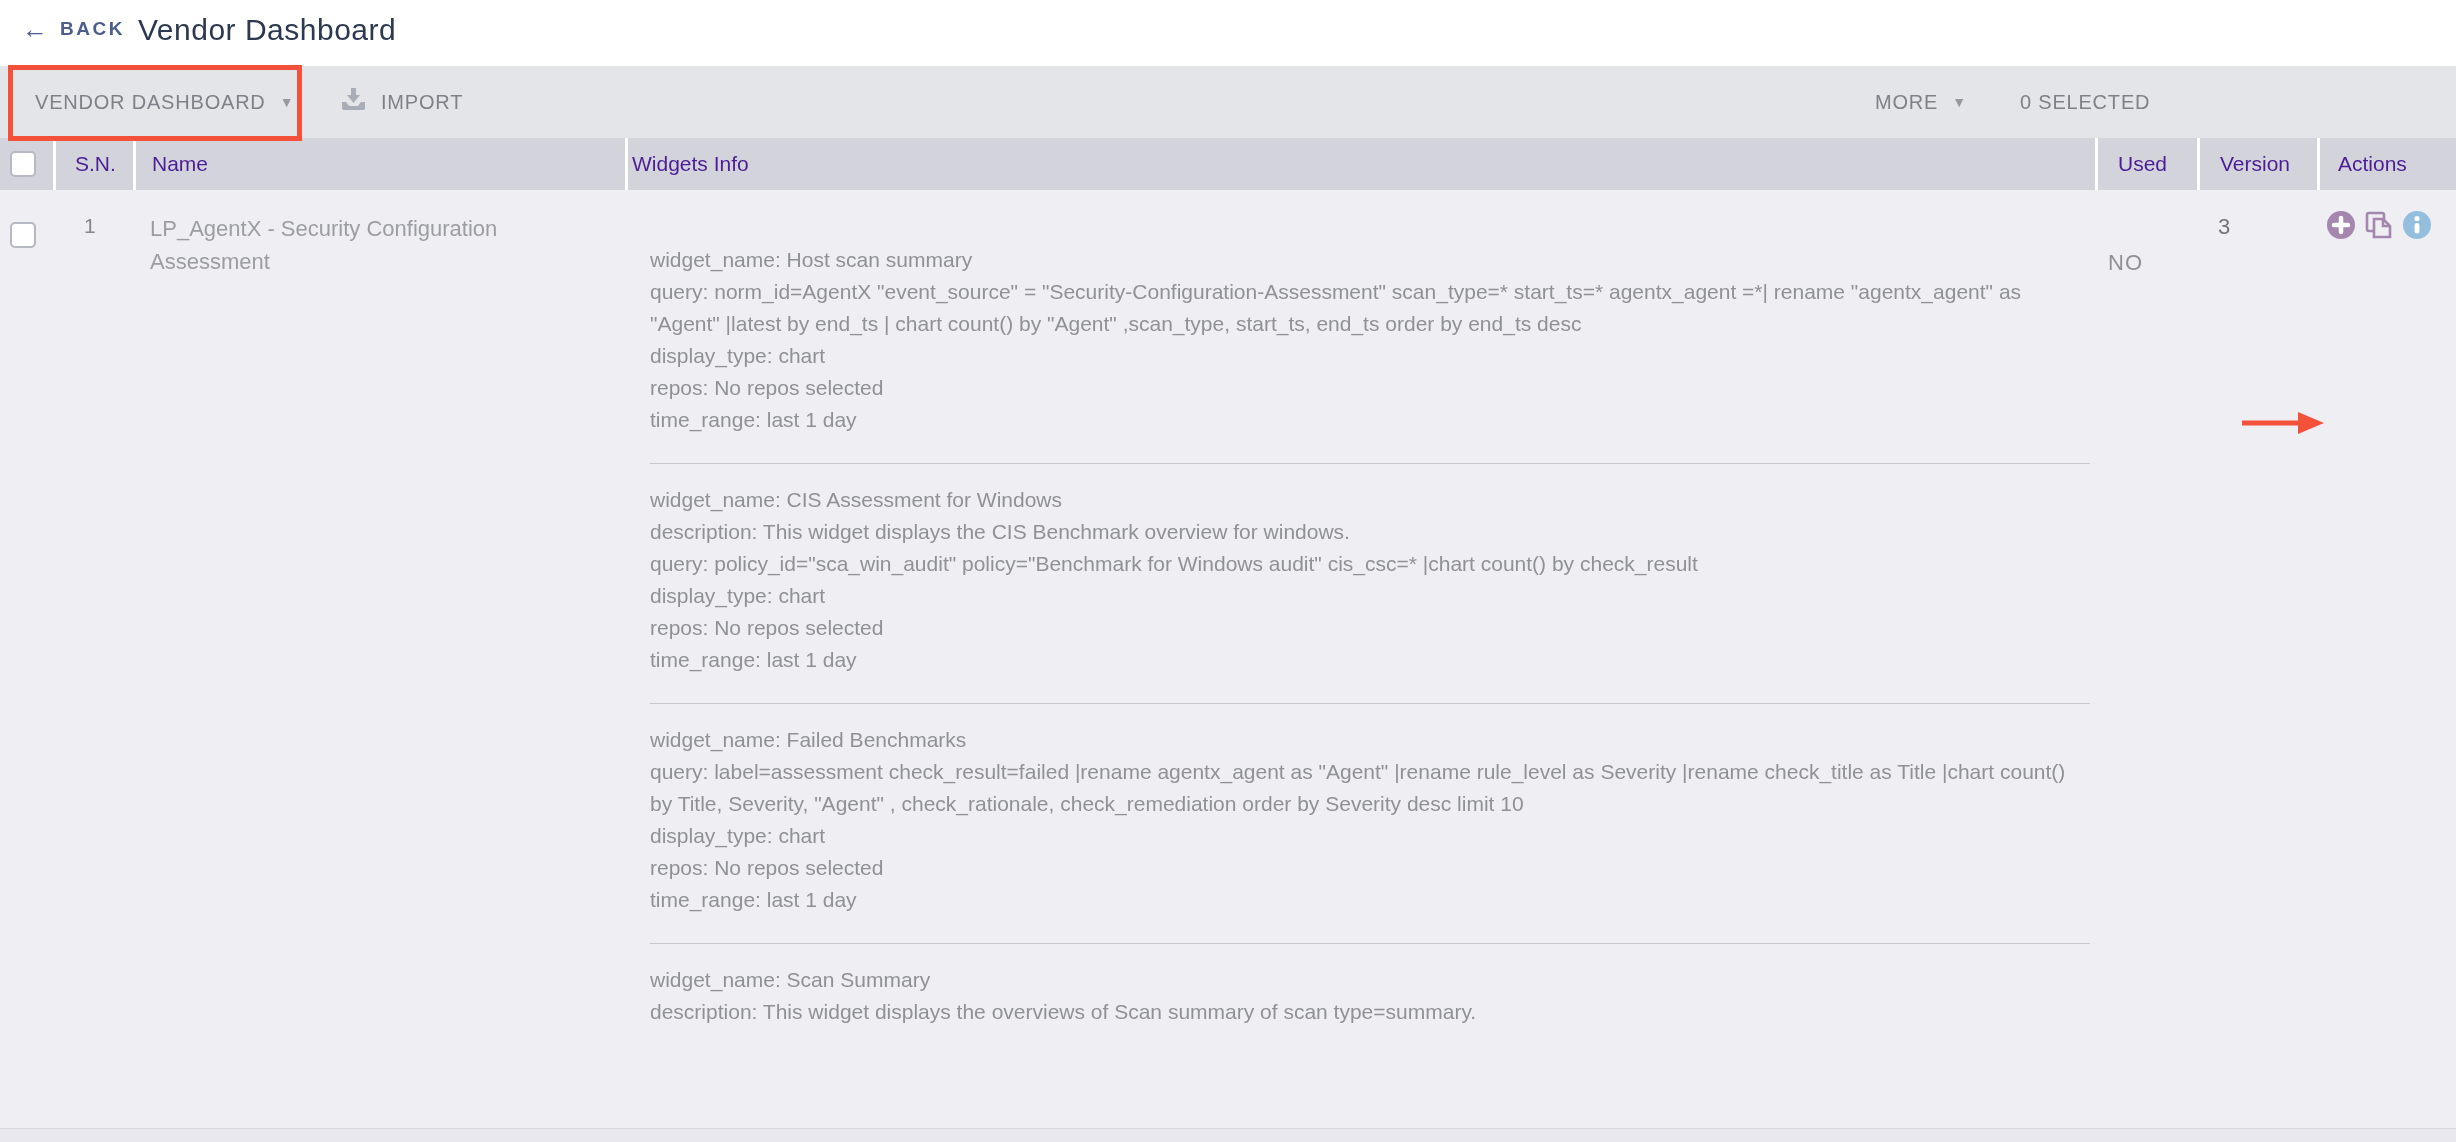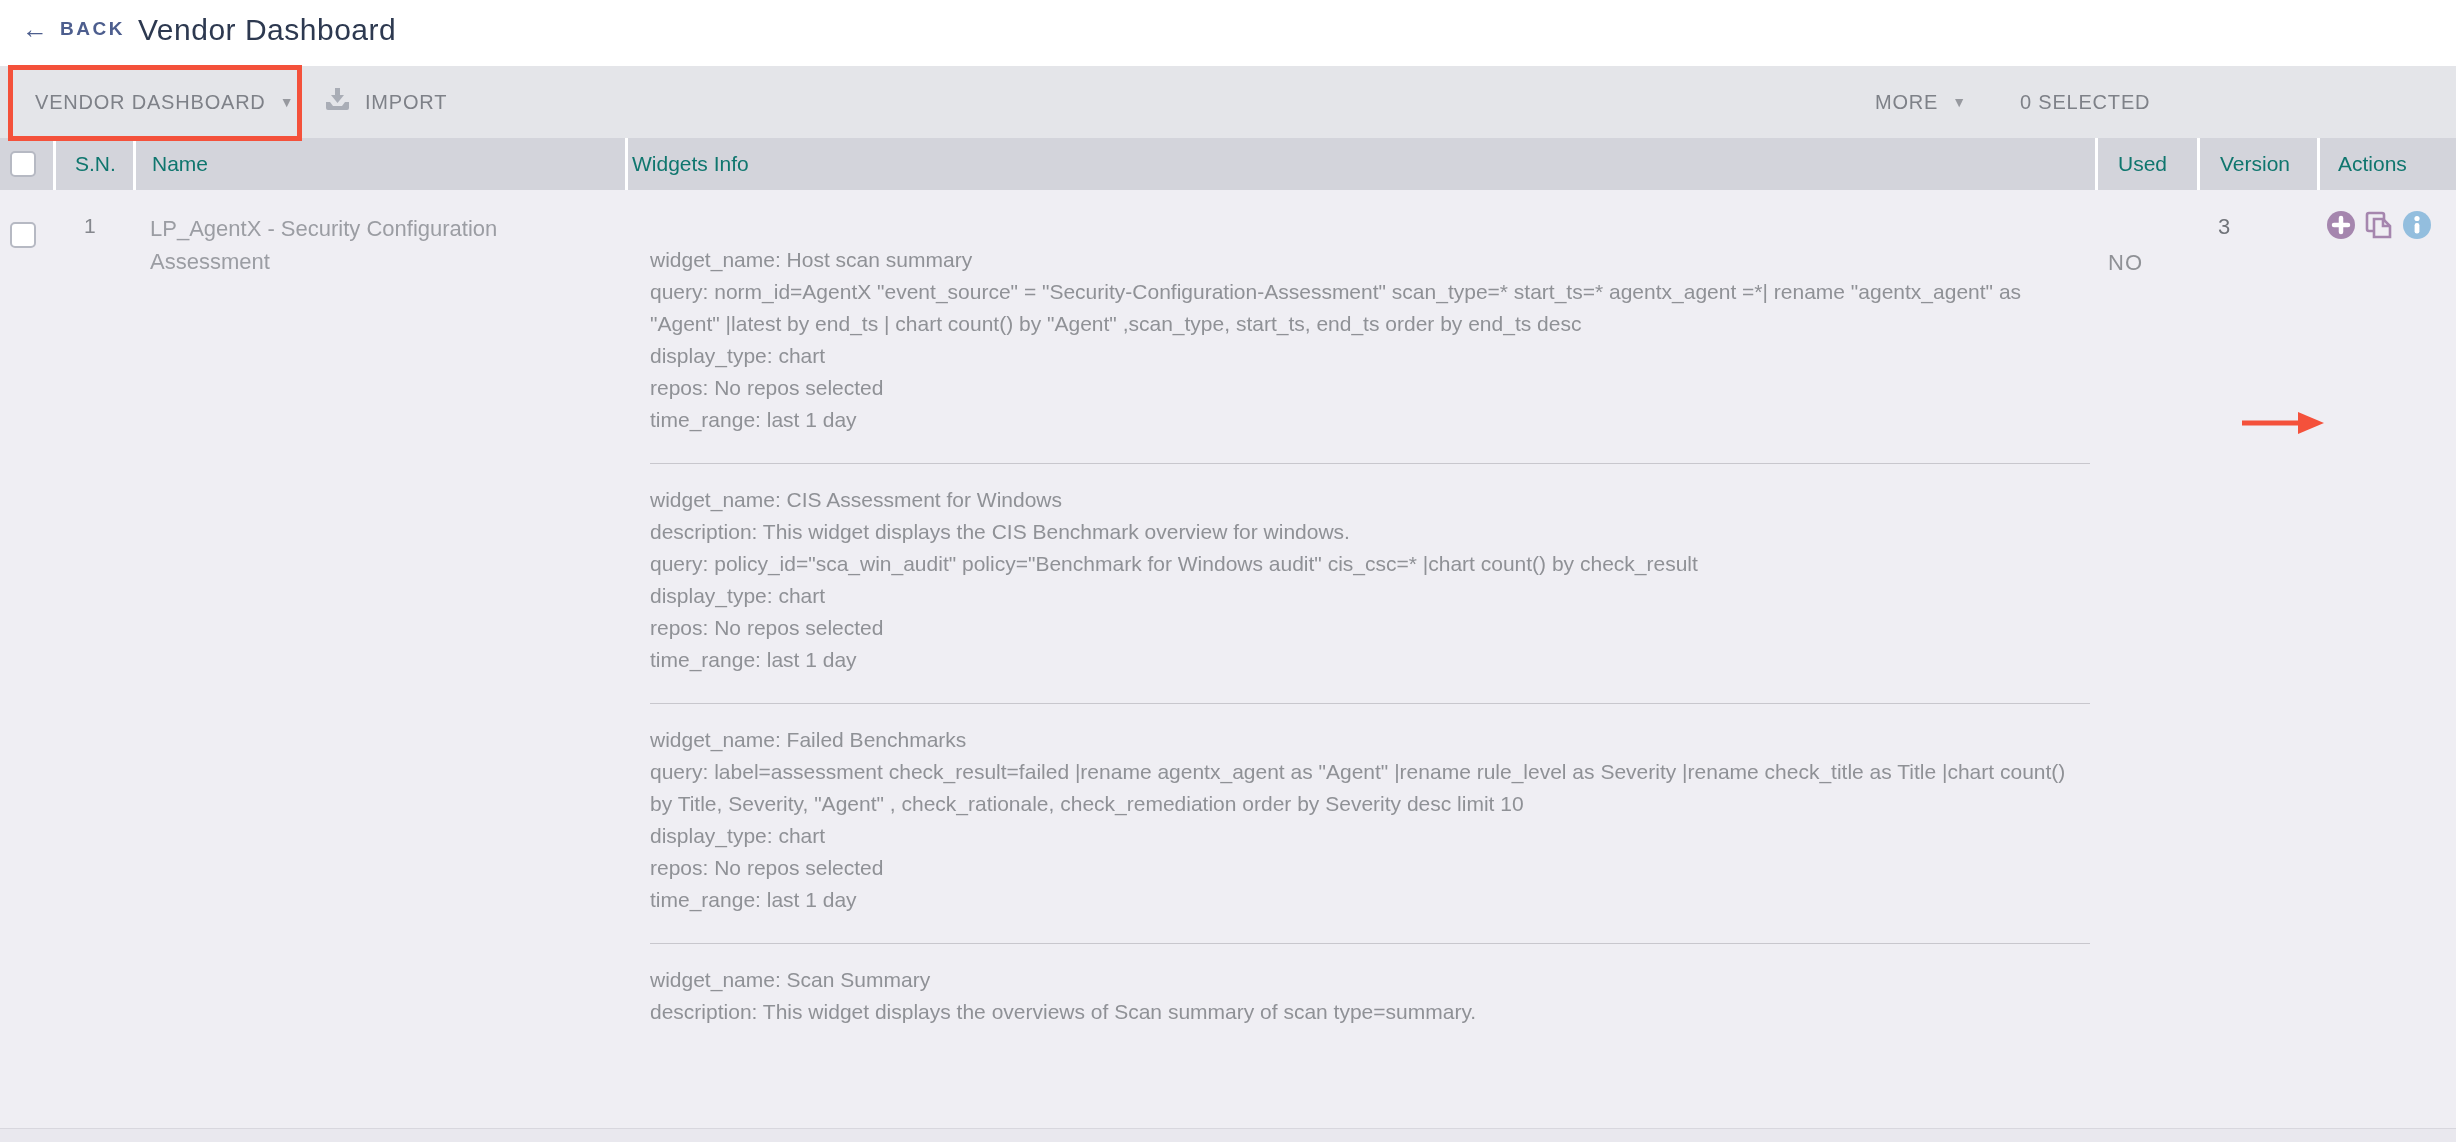--- a/index.html
+++ b/index.html
@@ -11,34 +11,34 @@
   .back-btn { position:absolute; left:22px; top:16px; display:flex; align-items:center; gap:12px; cursor:pointer; }
   .back-arrow { color:#4d5e8e; font-size:26px; line-height:1; font-weight:bold; }
   .back-label { color:#4d5e8e; font-size:19px; letter-spacing:2.5px; font-weight:bold; }
   .page-title { position:absolute; left:138px; top:13px; font-size:30px; color:#2d3950; font-weight:500; letter-spacing:0.5px; }
 
   
   .toolbar { position:absolute; left:0; top:66px; width:2456px; height:72px; background:#e4e5e9; }
   .tb-item { position:absolute; top:0; height:72px; display:flex; align-items:center; gap:14px; color:#7e8188; font-size:20px; letter-spacing:0.8px; cursor:pointer; }
   .dd-dashboard { left:35px; }
   .caret { font-size:14px; color:#97999f; }
-  .tb-import { left:324px; }
+  .tb-import { left:340px; }
   .tb-more { left:1875px; }
   .tb-selected { left:2020px; cursor:default; }
   .search-wrap { position:absolute; left:2172px; top:79px; width:268px; height:52px; background:#ffffff; border-radius:6px; display:flex; align-items:center; }
   .search-input { border:none; outline:none; background:transparent; width:200px; margin-left:16px; font-size:21px; color:#3f4147; font-family:"Liberation Sans", sans-serif; }
   .search-input::placeholder { color:#43454b; opacity:1; }
   .search-clear { width:26px; height:26px; border-radius:50%; background:#babdc7; color:#ffffff; font-size:16px; line-height:26px; text-align:center; margin-right:12px; cursor:pointer; font-weight:bold; }
 
   
   .annot-rect { position:absolute; left:8px; top:65px; width:294px; height:76px; border:5px solid #f4513b; z-index:50; pointer-events:none; }
   .annot-arrow { position:absolute; left:2240px; top:220px; z-index:50; pointer-events:none; }
 
   
-  .thead { position:absolute; left:0; top:138px; width:2456px; height:52px; background:#d3d4db; color:#0f766e; font-size:21px; }
+  .thead { position:absolute; left:0; top:138px; width:2456px; height:52px; background:#d3d4db; color:#4c1d95; font-size:21px; }
   .vsep { position:absolute; top:0; width:3px; height:52px; background:#ffffff; }
   .th { position:absolute; top:0; height:52px; display:flex; align-items:center; }
   .checkbox { width:26px; height:26px; background:#ffffff; border:2px solid #b6b9c3; border-radius:5px; cursor:pointer; }
 
   
   .tbody-row { position:absolute; left:0; top:190px; width:2456px; height:938px; background:#efeef3; }
   .row-check { position:absolute; left:10px; top:32px; }
   .cell-sn { position:absolute; left:84px; top:24px; font-size:21px; color:#85878d; }
   .cell-name { position:absolute; left:150px; top:22px; width:420px; font-size:22px; line-height:33px; color:#9b9da3; }
   .cell-widgets { position:absolute; left:650px; top:36px; width:1440px; color:#8f9196; font-size:21px; line-height:32px; }

